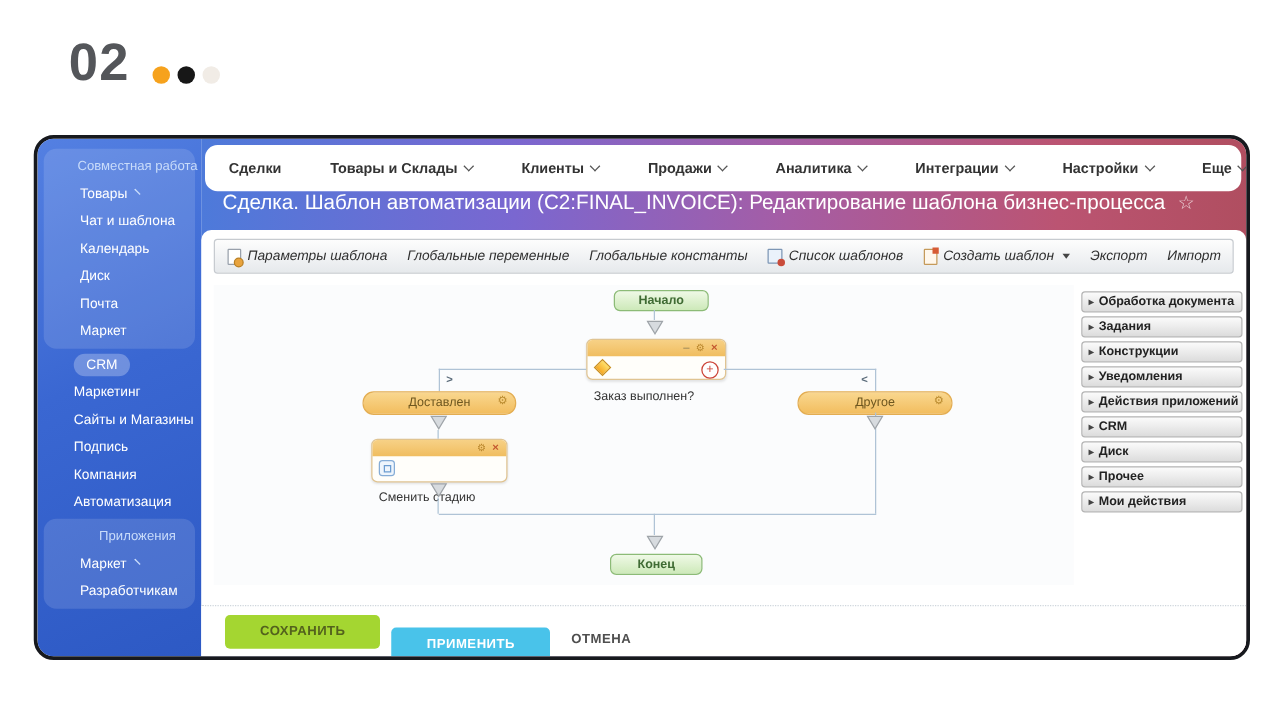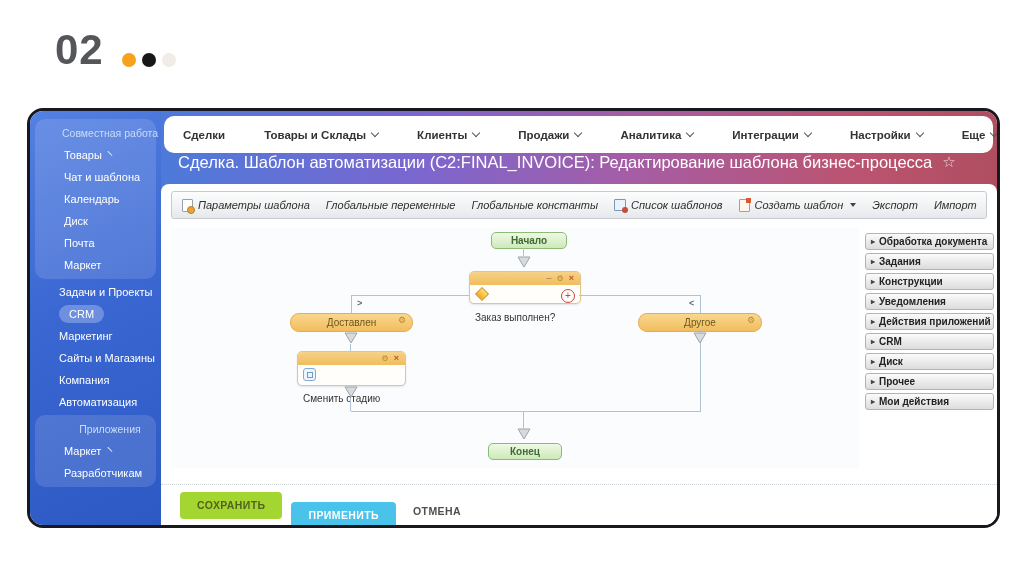--- a/index.html
+++ b/index.html
@@ -81,21 +81,21 @@
   
   .palette { position:absolute; top:49px; right:3px; width:129px; }
   .pal-item { height:15px; background:linear-gradient(#fbfbfb,#dcdcdc); border:1px solid #b3b3b3; border-radius:3px;
     margin-bottom:3px; display:flex; align-items:center; gap:4px; padding:0 5px; font-size:10px; font-weight:bold; color:#222;
     cursor:pointer; white-space:nowrap; overflow:hidden; }
   .pal-arrow { font-size:8px; color:#444; flex:none; }
 
   
   .footer { position:absolute; left:0; right:0; bottom:0; height:40px; background:#fff;
     border-top:1px dotted #cfd6dc; display:flex; align-items:center; padding-left:19px; gap:9px; }
-  .btn { height:27px; padding:0 17px; border-radius:4px; border:none; display:flex; align-items:center;
+  .btn { height:27px; padding:0 28px; border-radius:4px; border:none; display:flex; align-items:center;
     font-family:"Liberation Sans",sans-serif; font-size:10.5px; font-weight:bold; letter-spacing:.4px; cursor:pointer; }
   .btn-save { background:#a4d631; color:#53621d; }
   .btn-apply { background:#49c3ea; color:#fff;margin-top:20px; }
   .btn-cancel { background:none; color:#4f4f4f; padding:0 8px;margin-top:12px; }
 </style>
 </head>
 <body>
 
 <div class="slide-num">02</div>
 <div class="dots">
@@ -112,26 +112,26 @@
         <span>Совместная работа</span>
         <span class="chev-up"></span>
       </div>
       <div class="sb-item">Товары</div>
       <div class="sb-item">Чат и шаблона</div>
       <div class="sb-item">Календарь</div>
       <div class="sb-item">Диск</div>
       <div class="sb-item">Почта</div>
       <div class="sb-item">Маркет</div>
     </div>
-    <div class="sb-item">Задачи и Проекты</div>
     <div class="sb-item">
       <span class="sb-pill">CRM</span>
     </div>
     <div class="sb-item">Маркетинг</div>
     <div class="sb-item">Сайты и Магазины</div>
+    <div class="sb-item">Подпись</div>
     <div class="sb-item">Компания</div>
     <div class="sb-item">Автоматизация</div>
     <div class="sb-group">
       <div class="sb-item sb-header">
         <span>Приложения</span>
         <span class="chev-up"></span>
       </div>
       <div class="sb-item">Маркет</div>
       <div class="sb-item">Разработчикам</div>
     </div>

